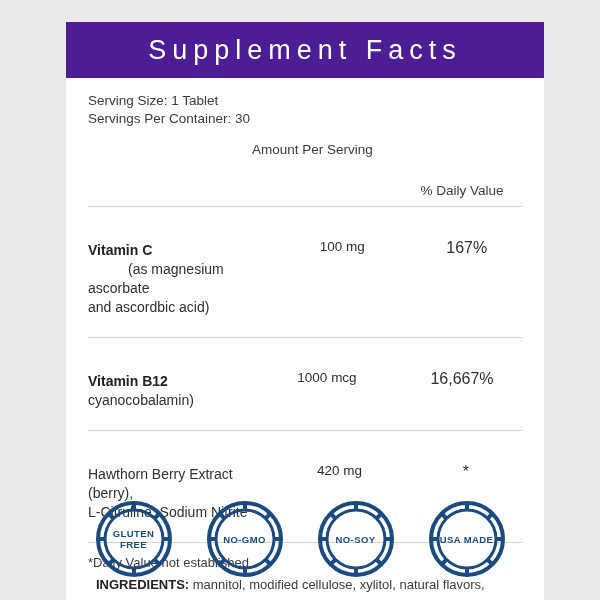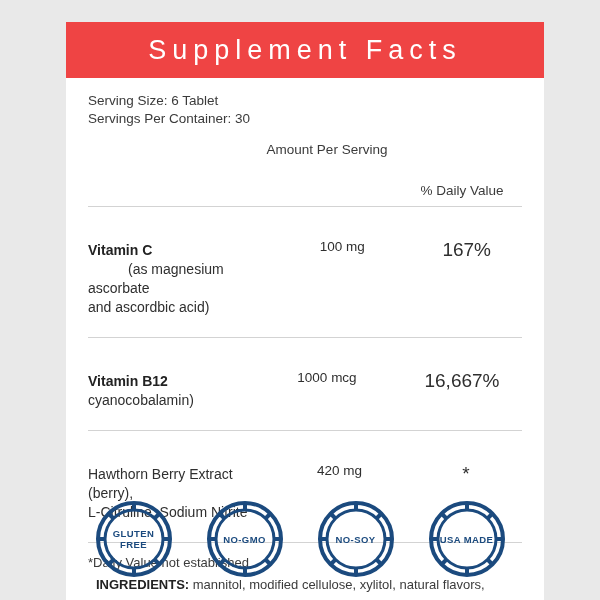--- a/index.html
+++ b/index.html
@@ -20,21 +20,21 @@
   }
   .panel {
     position: absolute;
     left: 66px;
     top: 22px;
     width: 478px;
     background: #ffffff;
     box-sizing: border-box;
   }
   .panel-header {
-    background: #ef4444;
+    background: #4c1d95;
     height: 56px;
     display: flex;
     align-items: center;
     justify-content: center;
   }
   .panel-header .title {
     color: #ffffff;
     font-size: 27px;
     letter-spacing: 6px;
     font-weight: 400;
@@ -50,21 +50,21 @@
   }
   .col-head {
     display: flex;
     justify-content: flex-end;
     margin-top: 14px;
     font-size: 13.5px;
     color: #3b3b3b;
   }
   .col-head .amount-col {
     width: 150px;
-    text-align: center;
+    text-align: left;
   }
   .col-head .dv-col {
     width: 120px;
     text-align: center;
     margin-top: 41px;
   }
   .rule {
     border-top: 1px solid #d3d3d3;
     margin-top: 8px;
   }
@@ -93,21 +93,21 @@
   .nutrient .amount-col {
     width: 150px;
     text-align: center;
     font-size: 13.5px;
     color: #2f2f2f;
     padding-top: 20px;
   }
   .nutrient .dv-col {
     width: 120px;
     text-align: center;
-    font-size: 19px;
+    font-size: 16px;
     color: #2f2f2f;
     padding-top: 20px;
   }
   .footnote {
     font-size: 13px;
     color: #3b3b3b;
     padding-top: 10px;
     line-height: 19px;
   }
   .ingredients {
@@ -167,21 +167,21 @@
 <div class="page">
 
   <div class="panel">
 
     <div class="panel-header">
       <div class="title">Supplement Facts</div>
     </div>
 
     <div class="panel-body">
 
-      <div class="serving-line">Serving Size: 6 Tablet</div>
+      <div class="serving-line">Serving Size: 1 Tablet</div>
       <div class="serving-line">Servings Per Container: 30</div>
 
       <div class="col-head">
         <div class="amount-col">Amount Per Serving</div>
         <div class="dv-col">% Daily Value</div>
       </div>
 
       <div class="rule"></div>
 
       <div class="nutrient">

